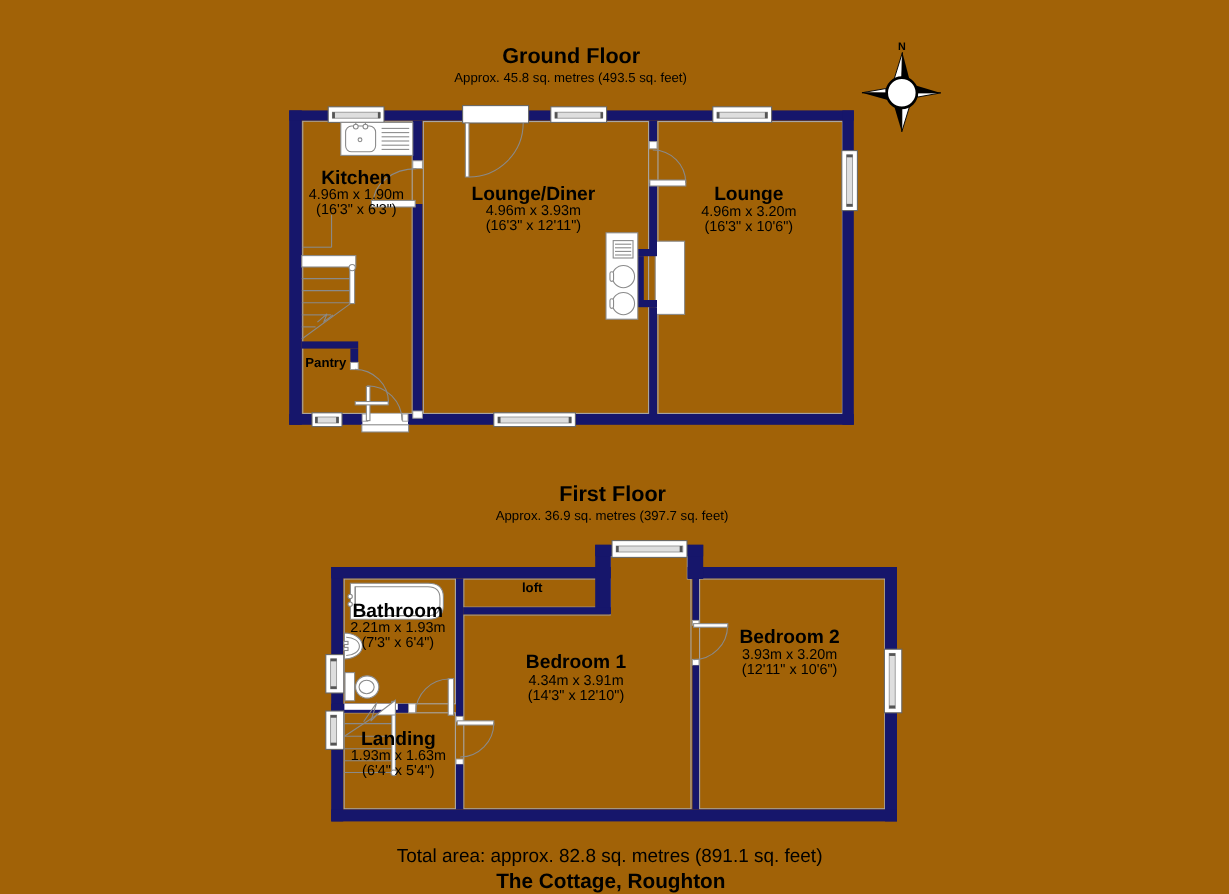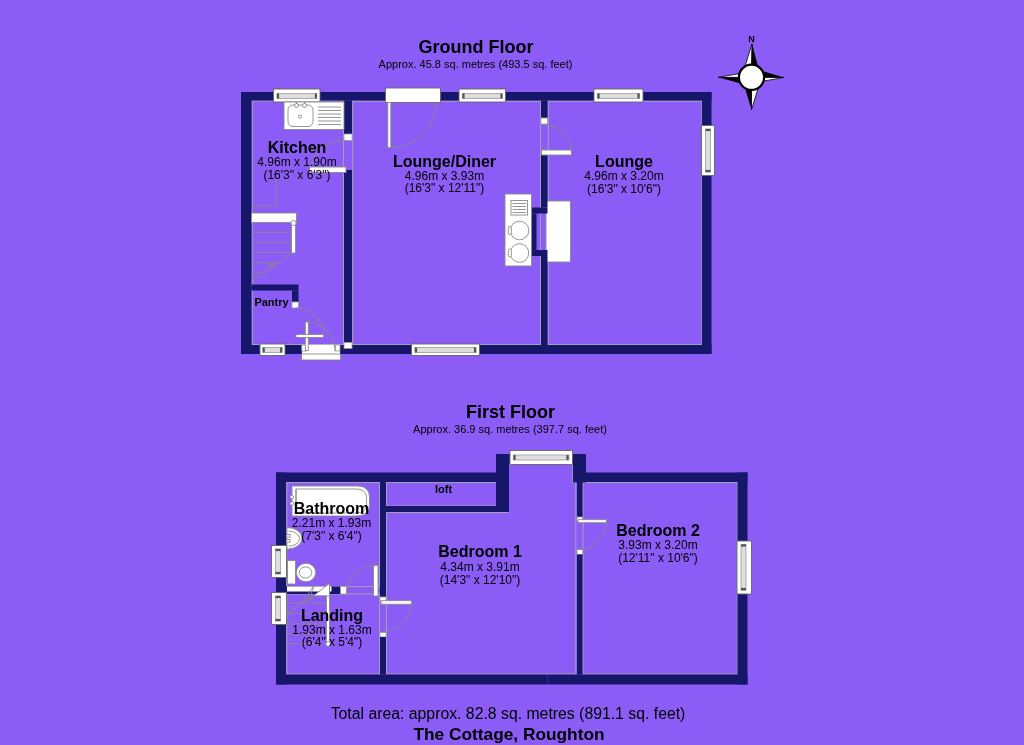--- a/index.html
+++ b/index.html
@@ -1,16 +1,16 @@
 <!DOCTYPE html>
 <html><head>
 <meta charset="utf-8">
 <style>
 html,body{margin:0;padding:0;background:#ffffff;}
-#page{position:relative;width:1024px;height:745px;background:#8b5cf6;overflow:hidden;}
+#page{position:relative;width:1024px;height:745px;background:#a16207;overflow:hidden;}
 svg{position:absolute;top:0;left:0;}
 .wall{fill:#16166b;}
 .jamb{fill:#ffffff;stroke:#9a9a9a;stroke-width:0.8;}
 .hair{fill:none;stroke:#a8a8a8;stroke-width:0.9;}
 .furn{fill:#ffffff;stroke:#8a8a8a;stroke-width:0.9;}
 .arc{fill:none;stroke:#8a8a8a;stroke-width:0.9;}
 .winbox{fill:#ffffff;stroke:#666666;stroke-width:0.9;}
 .winband{fill:#dedede;stroke:#8f8f8f;stroke-width:0.7;}
 .wincap{fill:#555555;}
 .name{font-family:"Liberation Sans",sans-serif;font-weight:bold;font-size:16px;fill:#000;text-anchor:middle;}

